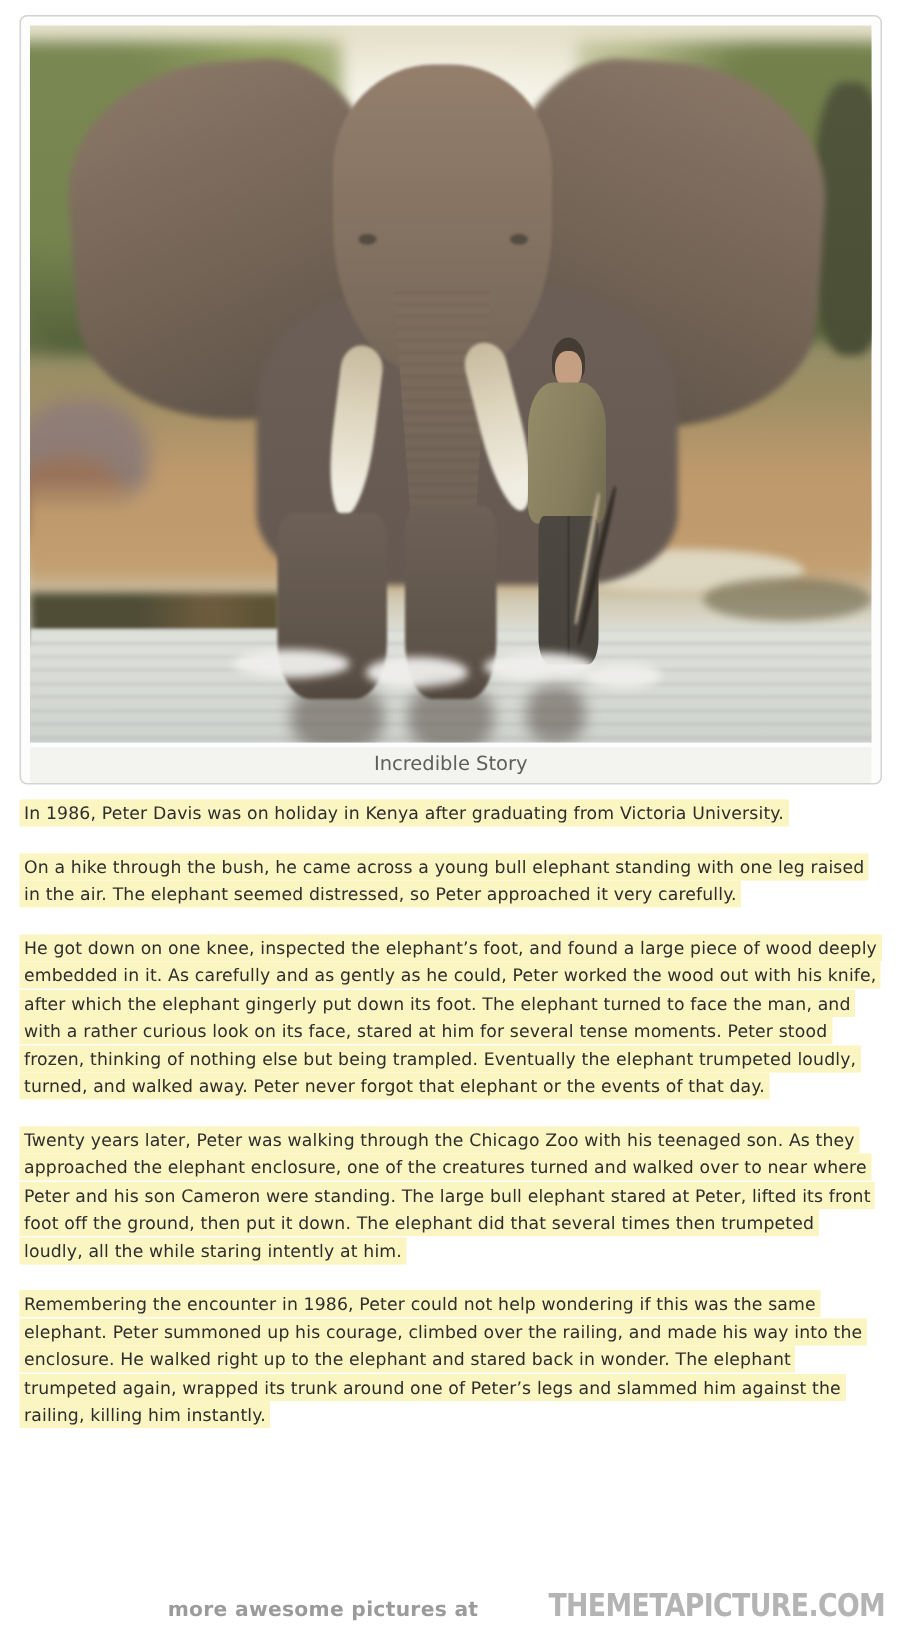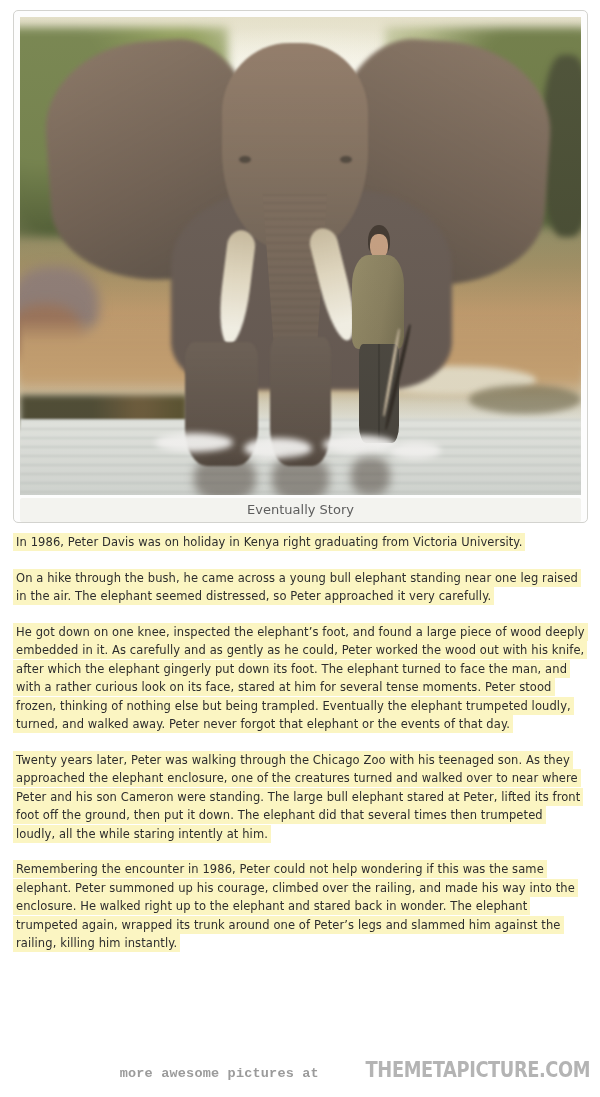--- a/index.html
+++ b/index.html
@@ -94,21 +94,21 @@
   .caption{margin-top:3px;background:#f3f3ef;border-radius:2px;
            text-align:center;color:#5e5e5e;font-size:13px;padding:4px 0 5px;}
 
   
   .story{position:absolute;left:13px;top:533px;width:572px;}
   .story p{margin:0 0 17px 0;font-size:11.5px;line-height:18.5px;color:#2d2d2d;letter-spacing:.1px;}
   .hl{background:#fbf5c2;padding:2px 3px;-webkit-box-decoration-break:clone;box-decoration-break:clone;}
 
   
   .footer{position:absolute;right:10px;top:1058px;display:flex;align-items:baseline;gap:7px;}
-  .footer-tagline{color:#9b9b9b;font-size:13.5px;font-weight:700;letter-spacing:.2px;font-family:Liberation Mono, monospace;}
+  .footer-tagline{color:#9b9b9b;font-size:13.5px;font-weight:700;letter-spacing:.2px;}
   .footer-brand{color:#b4b4b4;font-size:21px;font-weight:800;letter-spacing:-.5px;
                 display:inline-block;transform:scaleX(.85);transform-origin:right center;}
 </style>
 </head>
 <body>
 
 <div class="frame">
   <div class="photo">
     <div class="sky"></div>
     <div class="trees-left blur5"></div>
@@ -146,26 +146,26 @@
     <div class="splash blur3" style="left:24%;top:87%;width:14%;height:4%;"></div>
     <div class="splash blur3" style="left:40%;top:88%;width:12%;height:4.5%;"></div>
     <div class="splash blur3" style="left:54%;top:87.5%;width:13%;height:4%;"></div>
     <div class="splash blur3" style="left:66%;top:89%;width:9%;height:3.5%;"></div>
     <div class="reflection blur5" style="left:31%;top:92%;width:11%;height:9%;"></div>
     <div class="reflection blur5" style="left:45%;top:92%;width:10%;height:9%;"></div>
     <div class="reflection blur5" style="left:59%;top:92%;width:7%;height:8%;"></div>
 
     <div class="photo-tone"></div>
   </div>
-  <div class="caption">Eventually Story</div>
+  <div class="caption">Incredible Story</div>
 </div>
 
 <div class="story">
-  <p><span class="hl">In 1986, Peter Davis was on holiday in Kenya right graduating from Victoria University.</span></p>
-  <p><span class="hl">On a hike through the bush, he came across a young bull elephant standing near one leg raised in the air. The elephant seemed distressed, so Peter approached it very carefully.</span></p>
+  <p><span class="hl">In 1986, Peter Davis was on holiday in Kenya after graduating from Victoria University.</span></p>
+  <p><span class="hl">On a hike through the bush, he came across a young bull elephant standing with one leg raised in the air. The elephant seemed distressed, so Peter approached it very carefully.</span></p>
   <p><span class="hl">He got down on one knee, inspected the elephant’s foot, and found a large piece of wood deeply embedded in it. As carefully and as gently as he could, Peter worked the wood out with his knife, after which the elephant gingerly put down its foot. The elephant turned to face the man, and with a rather curious look on its face, stared at him for several tense moments. Peter stood frozen, thinking of nothing else but being trampled. Eventually the elephant trumpeted loudly, turned, and walked away. Peter never forgot that elephant or the events of that day.</span></p>
   <p><span class="hl">Twenty years later, Peter was walking through the Chicago Zoo with his teenaged son. As they approached the elephant enclosure, one of the creatures turned and walked over to near where Peter and his son Cameron were standing. The large bull elephant stared at Peter, lifted its front foot off the ground, then put it down. The elephant did that several times then trumpeted loudly, all the while staring intently at him.</span></p>
   <p><span class="hl">Remembering the encounter in 1986, Peter could not help wondering if this was the same elephant. Peter summoned up his courage, climbed over the railing, and made his way into the enclosure. He walked right up to the elephant and stared back in wonder. The elephant trumpeted again, wrapped its trunk around one of Peter’s legs and slammed him against the railing, killing him instantly.</span></p>
 </div>
 
 <div class="footer">
   <span class="footer-tagline">more awesome pictures at</span>
   <span class="footer-brand">THEMETAPICTURE.COM</span>
 </div>
 

